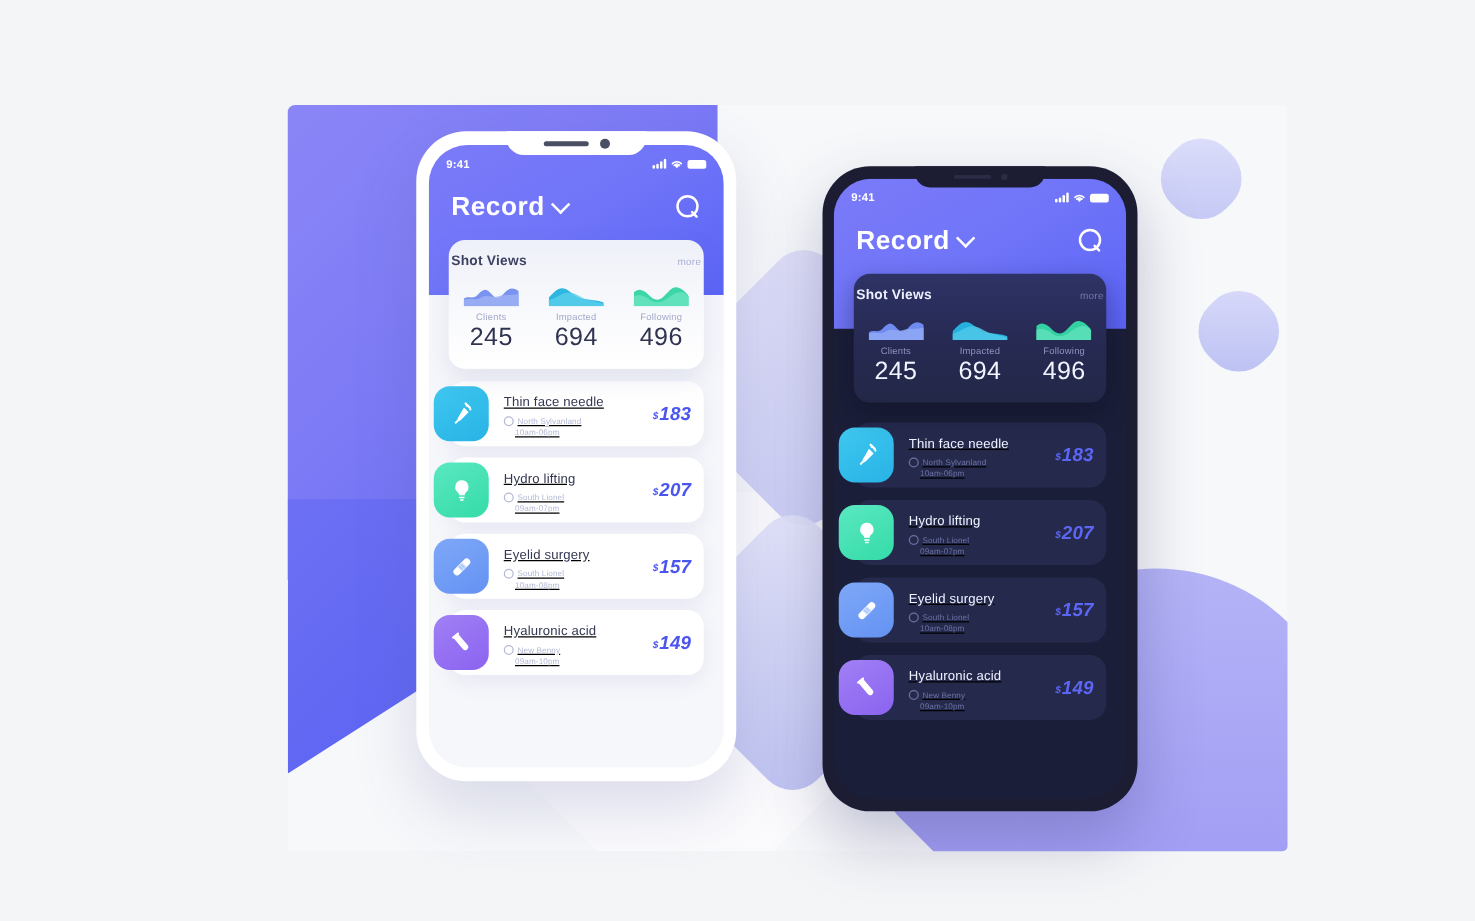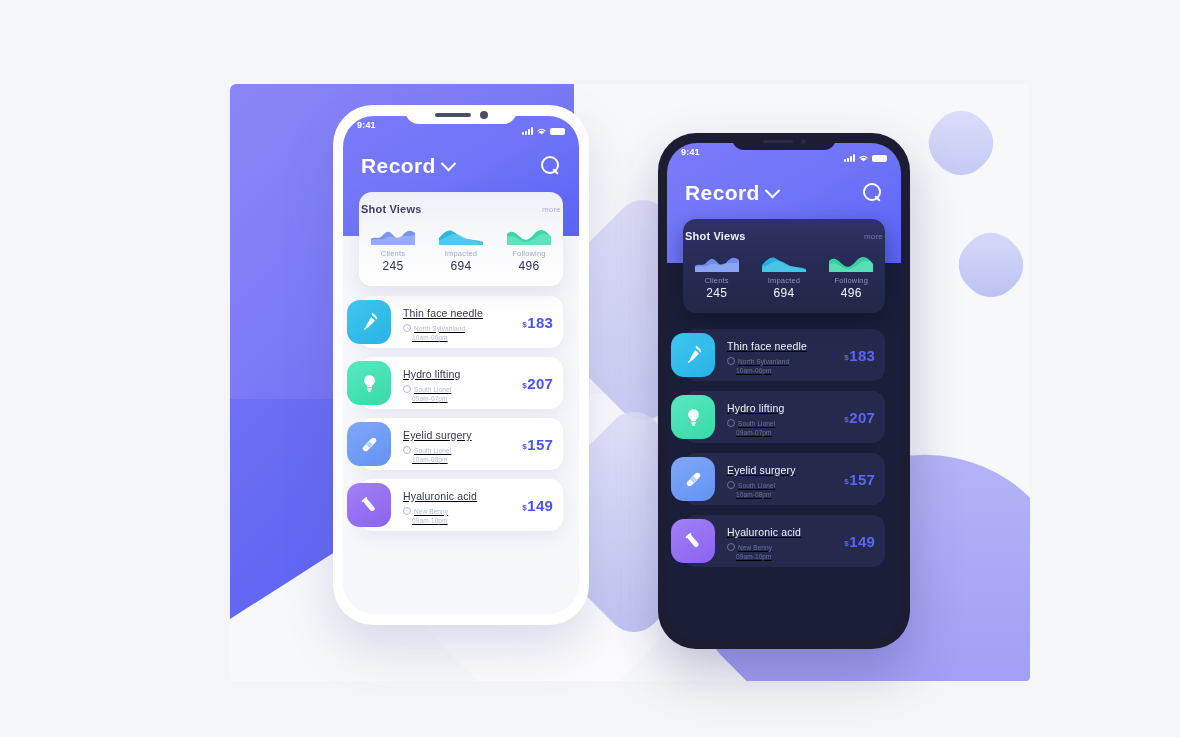--- a/index.html
+++ b/index.html
@@ -89,21 +89,21 @@
   .notch-dark .speaker{width:30px;height:3px;border-radius:3px;background:#2a2c46;}
   .notch-dark .cam{width:5px;height:5px;border-radius:50%;background:#2a2c46;}
 
   
   .app-head{
     position:relative;width:100%;
     background:linear-gradient(150deg,#7b7bf9 0%,#6f74f8 50%,#5a63f5 100%);
     padding-bottom:58px;
   }
   .statusbar{
-    display:flex;justify-content:space-between;
+    display:flex;align-items:center;justify-content:space-between;
     height:22px;padding:4px 14px 0 14px;color:#fff;
     font-size:9px;font-weight:bold;letter-spacing:.2px;
   }
   .sb-right{display:flex;align-items:center;gap:3px;}
   .bars{display:flex;align-items:flex-end;gap:1px;height:8px;}
   .bars i{display:block;width:2px;background:#fff;border-radius:1px;}
   .bars i:nth-child(1){height:3px;}
   .bars i:nth-child(2){height:4.5px;}
   .bars i:nth-child(3){height:6px;}
   .bars i:nth-child(4){height:8px;}
@@ -149,21 +149,21 @@
   .stats-title.dk{color:#eef0ff;}
   .more{font-size:8px;letter-spacing:.2px;margin-left:40px;}
   .more.lt{color:#aab0d6;}
   .more.dk{color:#6f76ab;}
   .stats-row{display:flex;margin-top:13px;}
   .stat{flex:1;display:flex;flex-direction:column;align-items:center;}
   .spark{width:44px;height:17px;display:block;}
   .stat-label{font-size:7.5px;margin-top:4px;letter-spacing:.2px;}
   .stat-label.lt{color:#a2a8c8;}
   .stat-label.dk{color:#8d93c2;}
-  .stat-val{font-size:12px;font-weight:500;margin-top:1px;letter-spacing:.3px;}
+  .stat-val{font-size:20px;font-weight:500;margin-top:1px;letter-spacing:.3px;}
   .stat-val.lt{color:#2f3350;}
   .stat-val.dk{color:#f2f4ff;}
 
   
   .list{padding:10px 16px 0 16px;display:flex;flex-direction:column;gap:9px;}
   .list-dark{padding-top:16px;gap:10px;}
   .row{
     position:relative;border-radius:13px;height:52px;
     display:flex;align-items:center;padding-left:44px;padding-right:10px;
   }
@@ -178,21 +178,21 @@
   .row-txt{flex:1;min-width:0;text-decoration:underline;}
   .row-title{font-size:10.5px;font-weight:500;letter-spacing:.15px;}
   .row-title.lt{color:#333752;}
   .row-title.dk{color:#f0f2ff;}
   .row-sub{display:flex;align-items:center;gap:3px;margin-top:3px;}
   .pin{width:6px;height:6px;border-radius:50%;border:1.3px solid currentColor;flex:none;}
   .row-loc{font-size:6.5px;letter-spacing:.1px;}
   .row-time{font-size:6.5px;margin-top:2px;margin-left:9px;letter-spacing:.1px;}
   .sub.lt{color:#b4b9d4;}
   .sub.dk{color:#6b72a4;}
-  .price{font-size:15px;font-weight:bold;white-space:nowrap;letter-spacing:.2px;}
+  .price{font-size:15px;font-weight:bold;white-space:nowrap;letter-spacing:.2px;font-style:italic;}
   .price .cur{font-size:8px;font-weight:bold;vertical-align:1px;margin-right:.5px;}
   .price.lt{color:#4a55ef;}
   .price.dk{color:#5b66f5;}
 </style>
 </head>
 <body>
 
 <div class="stage">
 
   <div class="bg-panel">

